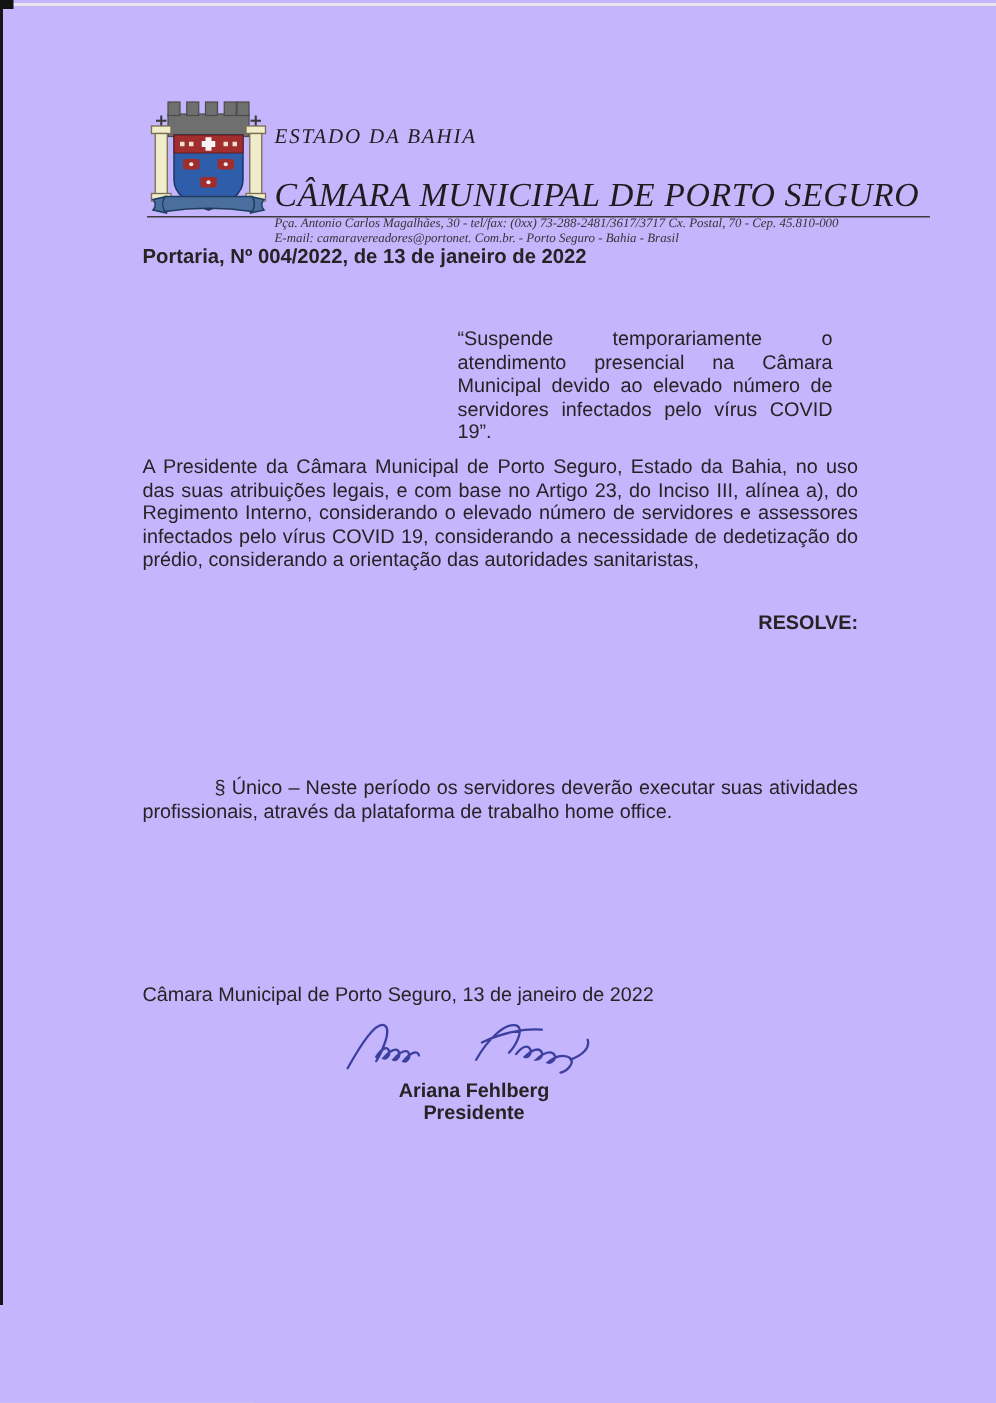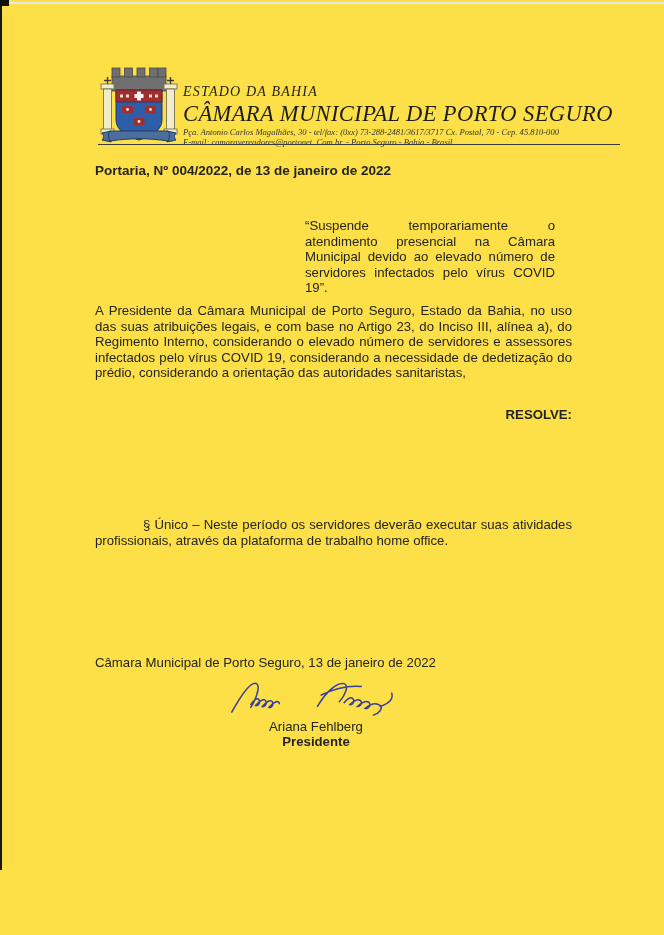--- a/index.html
+++ b/index.html
@@ -1,50 +1,50 @@
 <!DOCTYPE html>
 <html><head>
 <meta charset="utf-8">
 <style>
   html,body{margin:0;padding:0;}
   body{background:#d9d9d9;}
   #page{
     position:relative;
     width:664px;height:935px;
-    background:#fde047;
+    background:#c4b5fd;
     overflow:hidden;
     font-family:"Liberation Sans",sans-serif;
     color:#222222;
   }
   
   .artifact-corner{position:absolute;left:0;top:0;width:9px;height:6px;background:#121212;}
   .artifact-topline{position:absolute;left:0;top:2px;width:664px;height:2px;background:#e7e7eb;}
   .artifact-leftline{position:absolute;left:0;top:0;width:2px;height:870px;background:#161616;}
 
   
   .emblem{position:absolute;left:98px;top:62px;width:82px;height:86px;}
   .hdr-text{position:absolute;left:183px;top:84px;font-family:"Liberation Serif",serif;font-style:italic;color:#1d1d1d;}
   .hdr-state{font-size:14px;letter-spacing:1.2px;}
-  .hdr-org{font-size:22.5px;letter-spacing:0.4px;white-space:nowrap;margin-top:1px;}
+  .hdr-org{font-size:22.5px;letter-spacing:0.4px;white-space:nowrap;margin-top:17px;}
   .hdr-addr{font-size:8.6px;color:#343434;margin-top:0;white-space:nowrap;}
   .hdr-email{font-size:8.6px;color:#343434;white-space:nowrap;}
   .hdr-rule{position:absolute;left:98px;top:144px;width:522px;height:1px;background:#3c3c3c;}
 
   
   .txt{position:absolute;font-size:13.2px;line-height:15.6px;color:#242424;}
   .doc-title{left:95px;top:163px;font-weight:bold;font-size:13.5px;}
   .quote{left:305px;top:198px;width:250px;text-align:justify;margin-top:20px;}
   .preamble{left:95px;top:303px;width:477px;text-align:justify;}
   .resolve{left:95px;top:407px;width:477px;text-align:right;font-weight:bold;}
   .art1{left:95px;top:444px;width:477px;text-align:justify;}
   .unico{left:95px;top:517px;width:477px;text-align:justify;text-indent:48px;}
   .art2{left:95px;top:580px;width:477px;text-align:justify;}
   .dateline{left:95px;top:655px;width:442px;text-align:left;}
   .sig-script{position:absolute;left:95px;top:676px;width:442px;text-align:center;}
-  .sig-name{left:95px;top:719px;width:442px;text-align:center;font-weight:normal;}
+  .sig-name{left:95px;top:719px;width:442px;text-align:center;font-weight:bold;}
   .sig-role{left:95px;top:734px;width:442px;text-align:center;font-weight:bold;}
 </style>
 </head>
 <body>
 
 <div id="page">
 
   <div class="artifact-topline"></div>
   <div class="artifact-leftline"></div>
   <div class="artifact-corner"></div>

